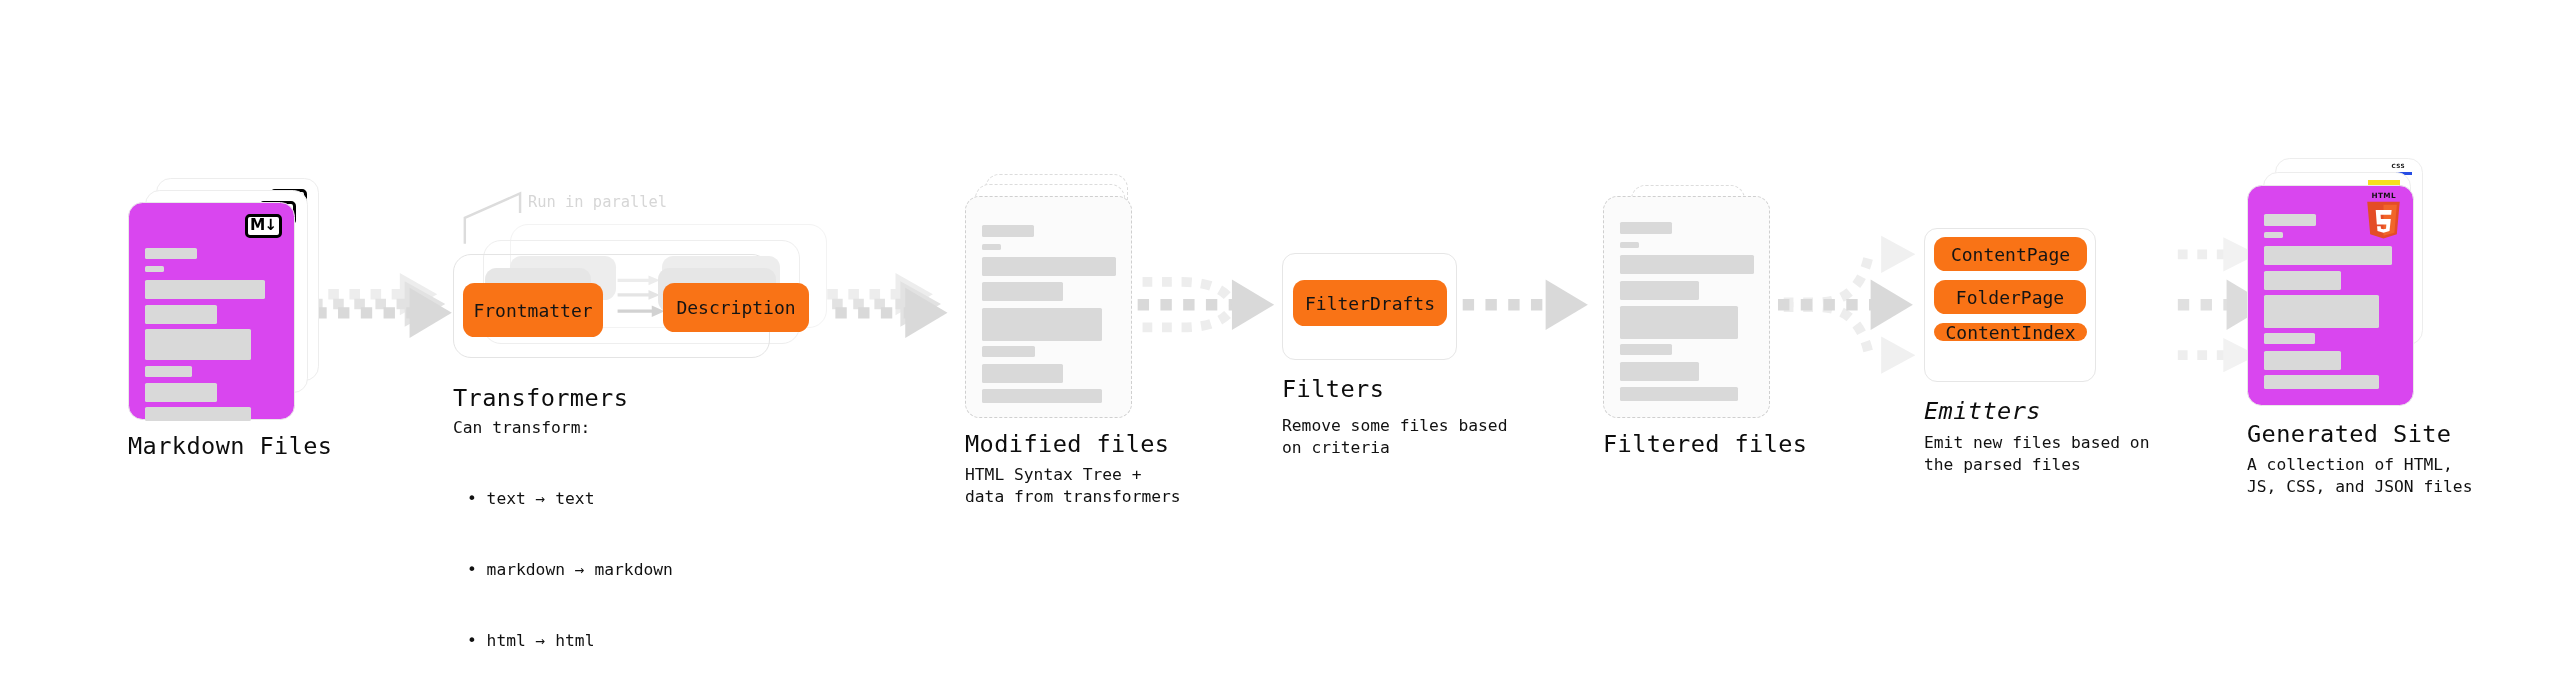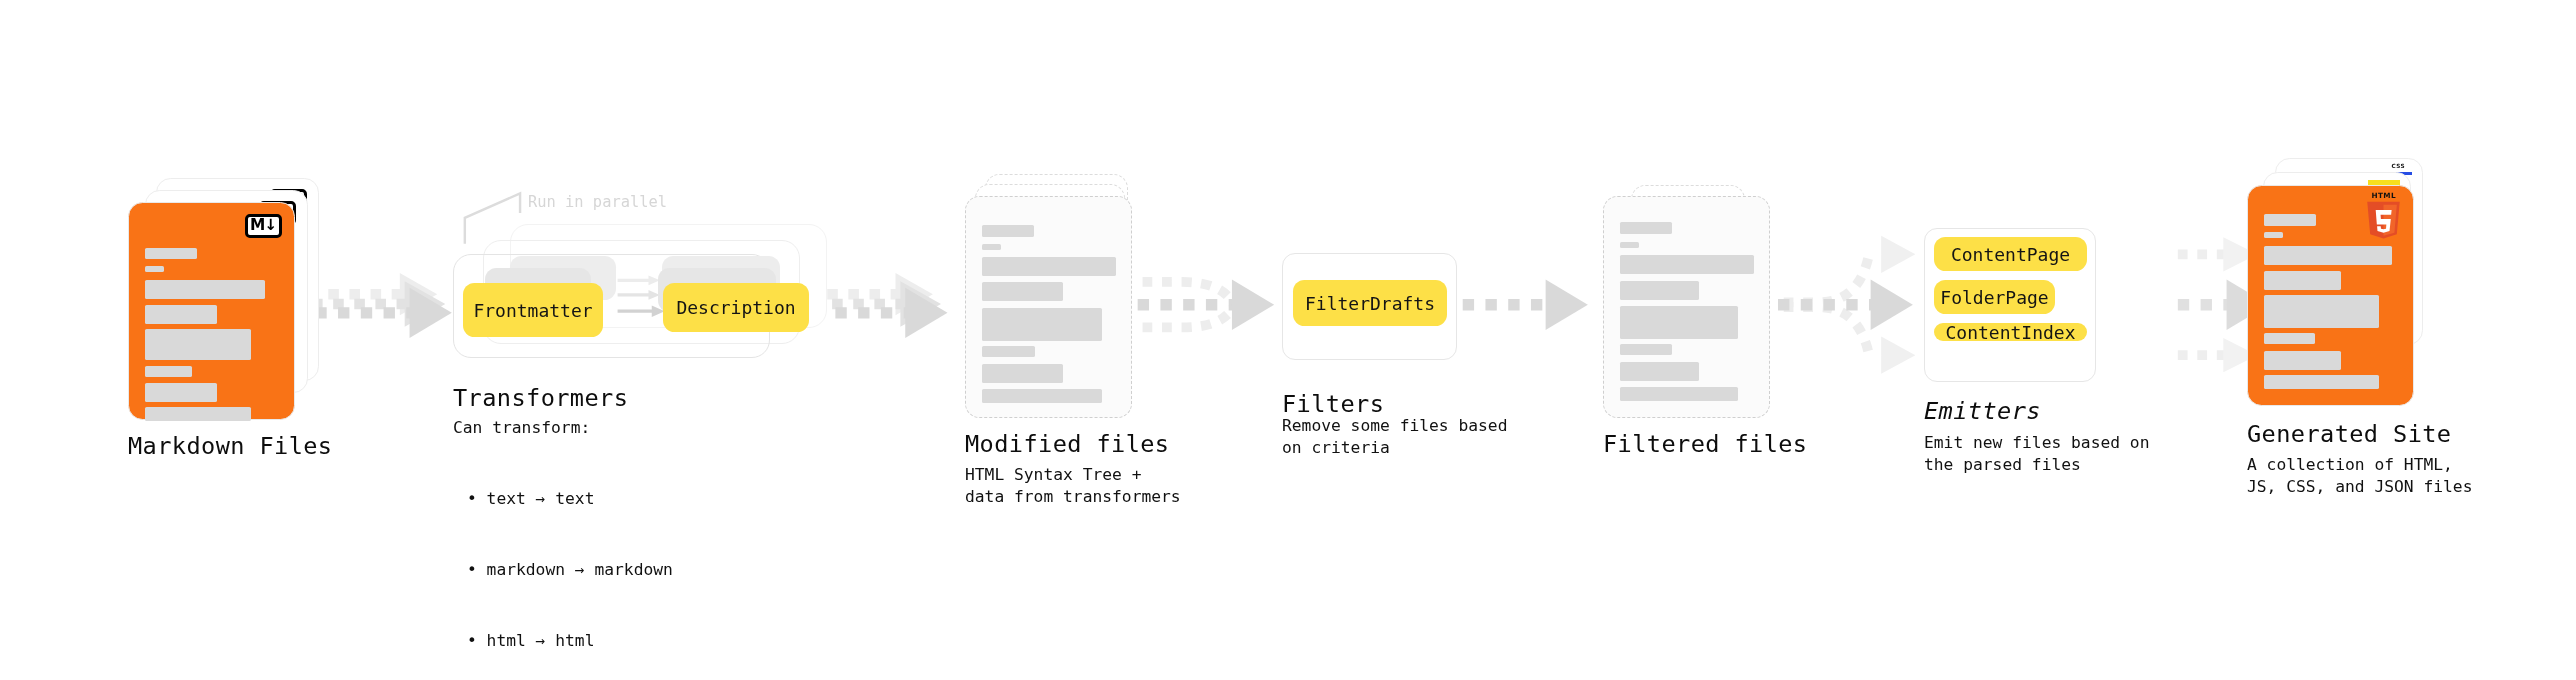--- a/index.html
+++ b/index.html
@@ -16,21 +16,21 @@
     font-family:"DejaVu Sans Mono","Liberation Mono",monospace;
     font-size:23.6px;color:#0d0d0d;letter-spacing:0.4px;white-space:nowrap;text-align:center;
   }
   .lbl-sub{
     font-family:"DejaVu Sans Mono","Liberation Mono",monospace;
     font-size:16.3px;color:#111;line-height:23.6px;white-space:pre;
   }
 
   
   .card{
-    position:absolute;background:#f97316;border:1.6px solid #e9e9e9;
+    position:absolute;background:#d946ef;border:1.6px solid #e9e9e9;
     border-radius:14.6px;box-sizing:border-box;
   }
   .card.dashed{background:#fbfbfb;border:1.6px dashed #cfcfcf;}
   .card.ghost{background:#ffffff;border:1.6px solid #ededed;}
   .card.ghost-d{background:#ffffff;border:1.6px dashed #dcdcdc;}
 
   .ph{position:absolute;background:#d9d9d9;border-radius:1.6px;}
 
   
   .mdbadge{
@@ -52,21 +52,21 @@
   .cssbadge{position:absolute;width:28px;height:11.4px;background:#fff;}
   .cssbadge .bar{position:absolute;left:0;bottom:0;width:28px;height:3.3px;background:#264de4;}
   .cssbadge .t{
     position:absolute;left:0;top:-0.8px;width:28px;text-align:center;
     font-family:"DejaVu Sans","Liberation Sans",sans-serif;
     font-size:5.7px;font-weight:bold;color:#111;letter-spacing:0.4px;
   }
 
   
   .pill{
-    position:absolute;background:#fde047;border-radius:11.4px;box-sizing:border-box;
+    position:absolute;background:#f97316;border-radius:11.4px;box-sizing:border-box;
     display:flex;align-items:center;justify-content:center;
     font-family:"DejaVu Sans Mono","Liberation Mono",monospace;
     font-size:18px;color:#141414;white-space:nowrap;
   }
   .pill.l1{background:#e6e6e6;}
   .pill.l2{background:#ededed;}
 
   .panel{
     position:absolute;border:1.6px solid #e4e4e4;border-radius:18px;
     background:transparent;box-sizing:border-box;
@@ -227,21 +227,21 @@
 
     <div class="lbl-title abs" style="left:965px;top:430px;">Modified files</div>
     <div class="lbl-sub abs" style="left:965px;top:463px;">HTML Syntax Tree +</div>
     <div class="lbl-sub abs" style="left:965px;top:485px;">data from transformers</div>
   </div>
 
   <div>
     <div class="groupbox" style="left:1282px;top:253px;width:175px;height:107px;"></div>
     <div class="pill" style="left:1293px;top:280px;width:154px;height:46px;">FilterDrafts</div>
 
-    <div class="lbl-title abs" style="left:1282px;top:390px;">Filters</div>
+    <div class="lbl-title abs" style="left:1282px;top:375px;">Filters</div>
     <div class="lbl-sub abs" style="left:1282px;top:414px;">Remove some files based</div>
     <div class="lbl-sub abs" style="left:1282px;top:436px;">on criteria</div>
   </div>
 
   <div>
     <div class="card ghost-d abs" style="left:1631px;top:185px;width:114px;height:187px;"></div>
     <div class="card dashed abs" style="left:1603px;top:196px;width:167px;height:222px;">
       <div class="ph" style="left:16.3px;top:25px;width:52px;height:12.2px;"></div>
       <div class="ph" style="left:16.3px;top:45px;width:18.7px;height:5.7px;"></div>
       <div class="ph" style="left:16.3px;top:58px;width:134px;height:18.7px;"></div>
@@ -251,21 +251,21 @@
       <div class="ph" style="left:16.3px;top:165px;width:79px;height:18.7px;"></div>
       <div class="ph" style="left:16.3px;top:190px;width:118px;height:14px;"></div>
     </div>
 
     <div class="lbl-title abs" style="left:1603px;top:430px;">Filtered files</div>
   </div>
 
   <div>
     <div class="groupbox" style="left:1924px;top:228px;width:172px;height:154px;"></div>
     <div class="pill" style="left:1934px;top:237px;width:153px;height:34px;">ContentPage</div>
-    <div class="pill" style="left:1934px;top:280px;width:121px;height:34px;">FolderPage</div>
+    <div class="pill" style="left:1934px;top:280px;width:152px;height:34px;">FolderPage</div>
     <div class="pill" style="left:1934px;top:323px;width:153px;height:18px;">ContentIndex</div>
 
     <div class="lbl-title abs" style="left:1924px;top:397px;font-style:italic;">Emitters</div>
     <div class="lbl-sub abs" style="left:1924px;top:431px;">Emit new files based on</div>
     <div class="lbl-sub abs" style="left:1924px;top:453px;">the parsed files</div>
   </div>
 
   <div>
     <div class="card ghost abs" style="left:2275px;top:158px;width:148px;height:187px;">
       <div class="cssbadge" style="right:9.8px;top:4.9px;">

